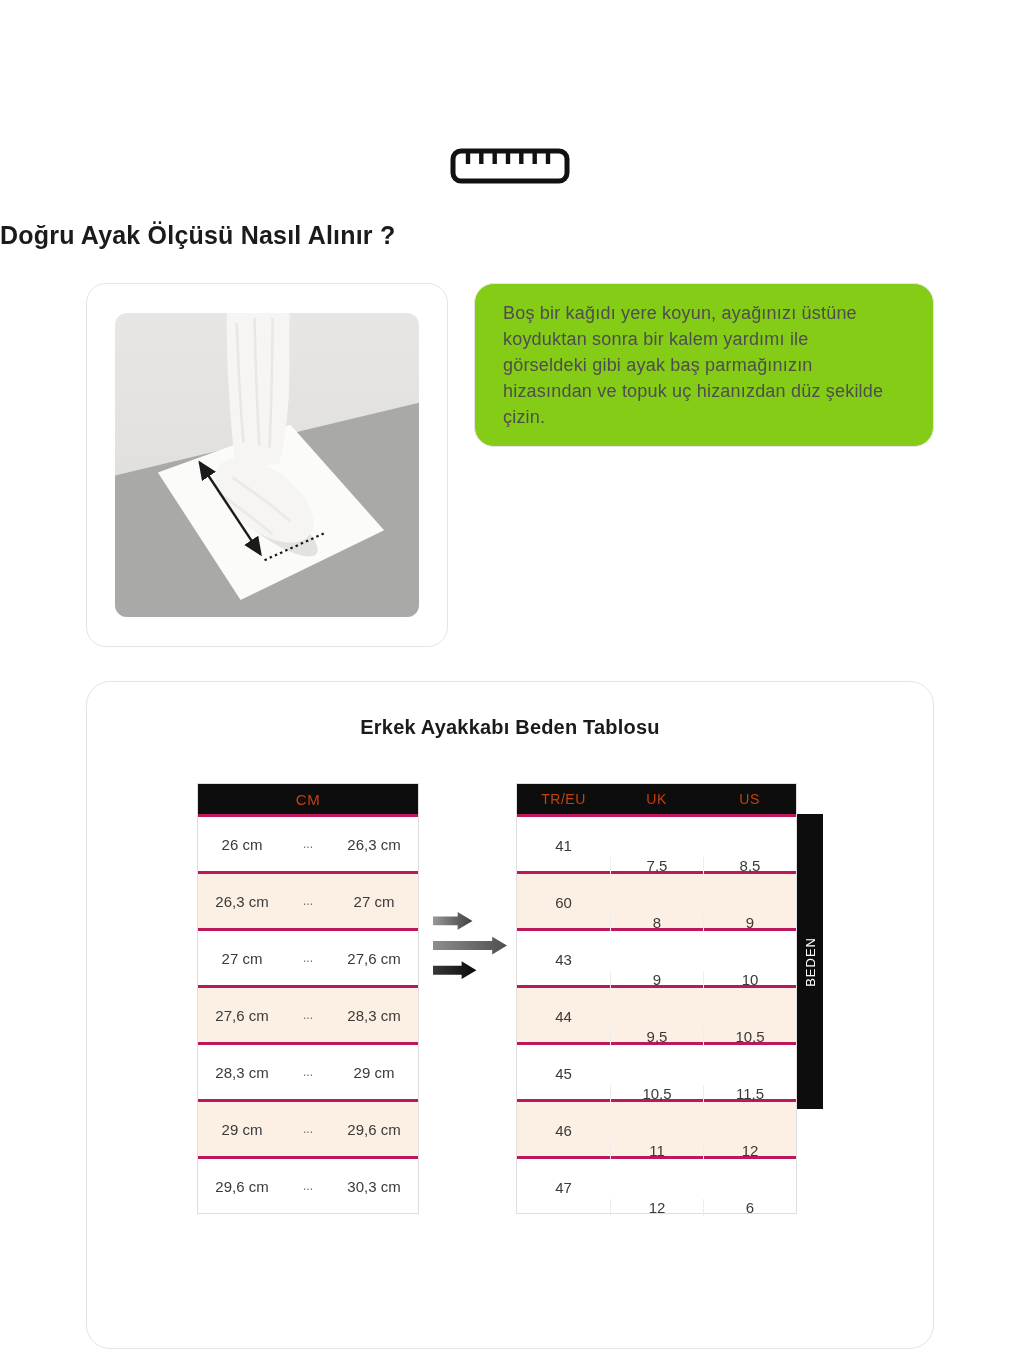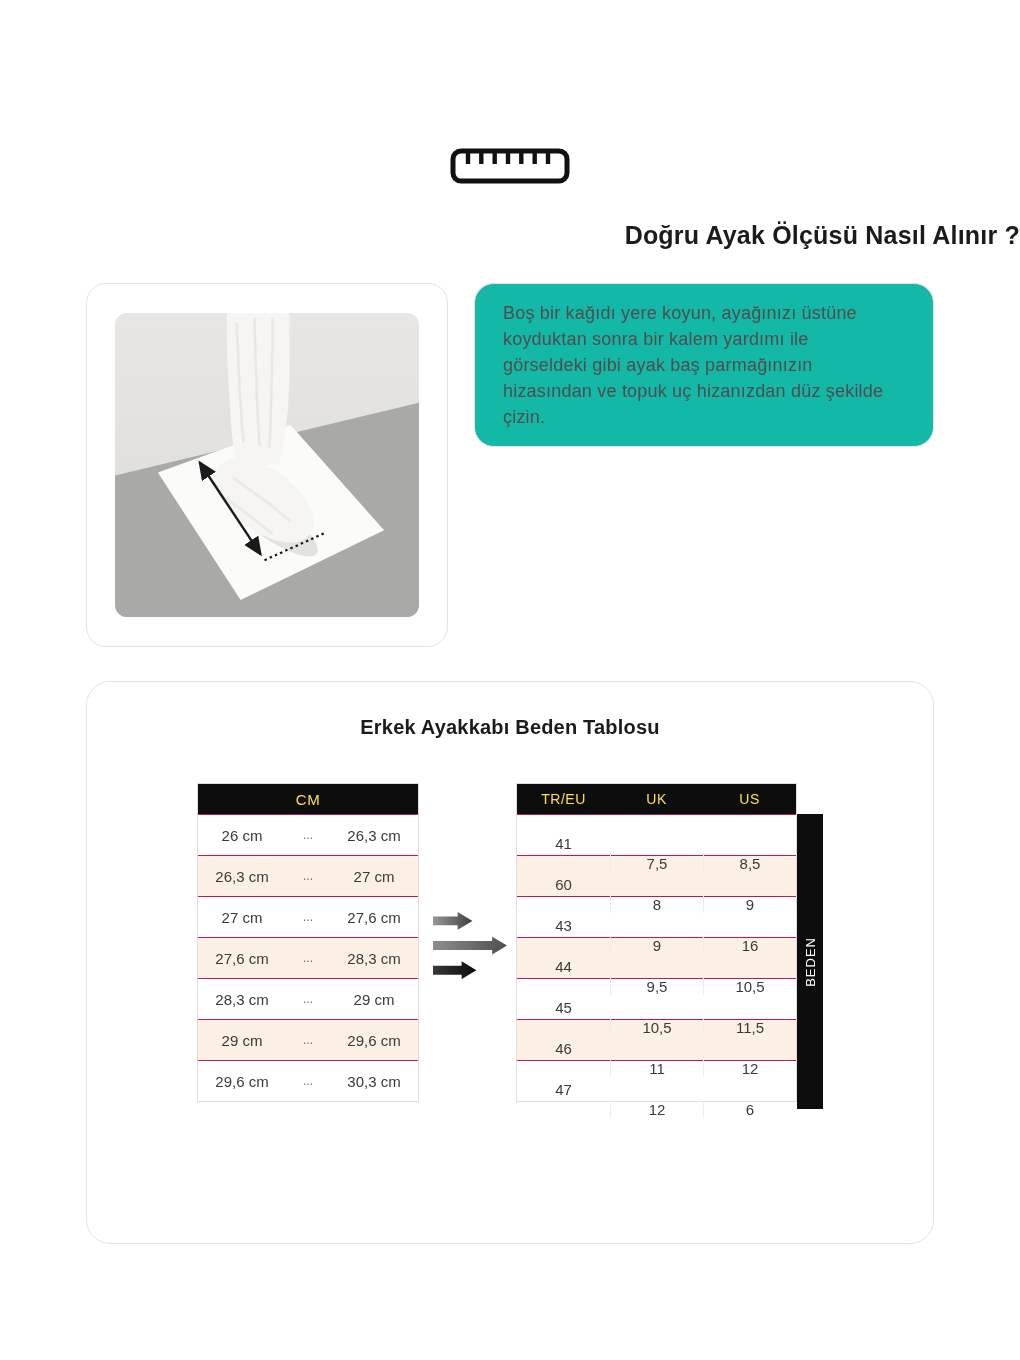--- a/index.html
+++ b/index.html
@@ -3,60 +3,60 @@
 <meta charset="utf-8">
 <style>
   * { margin:0; padding:0; box-sizing:border-box; }
   html { background:#fff; }
   body {
     width:1020px; height:1360px; margin:0 auto; background:#ffffff;
     font-family:"Liberation Sans", sans-serif; color:#3a3a3a; overflow:hidden;
   }
   .ruler-wrap { display:flex; justify-content:center; padding-top:148px; }
   .page-title {
-    text-align:right; font-size:25px; font-weight:700; color:#1b1b1b;
+    text-align:left; font-size:25px; font-weight:700; color:#1b1b1b;
     margin-top:37px; letter-spacing:.2px;
   }
   .content { width:848px; margin:0 auto; }
 
   
   .top-section { display:flex; gap:26px; margin-top:33px; }
   .photo-card {
     width:362px; height:364px; border:1px solid #e4e4e4; border-radius:20px;
     display:flex; align-items:center; justify-content:center; flex:0 0 auto;
     background:#fff;
   }
   .photo { width:304px; height:304px; border-radius:12px; overflow:hidden; display:block; }
   .right-col { flex:1; display:flex; flex-direction:column; gap:22px; }
   .text-card {
-    border:1px solid #e4e4e4; border-radius:20px; background:#14b8a6;
+    border:1px solid #e4e4e4; border-radius:20px; background:#84cc16;
     display:flex; align-items:center; padding:10px 46px 10px 28px;
     color:#4e4e4e; font-size:18px; line-height:26px; letter-spacing:.2px;
   }
   .text-card.first { height:164px; }
   .text-card.second { height:184px; }
 
   
   .size-card {
     margin-top:34px; border:1px solid #e4e4e4; border-radius:24px; background:#fff;
     padding:34px 0 134px;
   }
   .size-title { text-align:center; font-size:20px; font-weight:700; color:#1b1b1b; letter-spacing:.2px; }
   .tables-row { display:flex; justify-content:center; align-items:flex-start; margin-top:44px; }
 
   .stable { border:1px solid #dedede; background:#fff; }
   .cm-table { width:222px; }
   .conv-table { width:281px; }
   .thead {
-    height:30px; background:#0d0d0d; color:#fde047; font-size:15px; letter-spacing:.5px;
+    height:30px; background:#0d0d0d; color:#c2410c; font-size:15px; letter-spacing:.5px;
     display:flex; align-items:center; justify-content:center;
   }
   .conv-table .thead { display:grid; grid-template-columns:1fr 1fr 1fr; font-size:14px; }
   .conv-table .thead .hcell { text-align:center; }
-  .trow { height:41px; display:grid; align-items:stretch; font-size:15px; color:#3a3a3a; border-top:1px solid #be185d; }
+  .trow { height:57px; display:grid; align-items:stretch; font-size:15px; color:#3a3a3a; border-top:3px solid #be185d; }
   .tbody .trow:nth-child(even) { background:#fbf0e3; }
   .cm-table .trow { grid-template-columns:1fr 44px 1fr; }
   .conv-table .trow { grid-template-columns:1fr 1fr 1fr;text-align:center; }
   .tcell { display:flex; align-items:center; justify-content:center; }
   .conv-table .tcell + .tcell { border-left:1px solid #ededed;margin-top:40px; }
   .dots { font-size:12px; color:#6f6f6f; }
 
   .arrows { width:74px; margin:129px 9px 0 14px; flex:0 0 auto; }
 
   .conv-wrap { display:flex; align-items:flex-start; }
@@ -213,21 +213,21 @@
               <div class="tcell">8,5</div>
             </div>
             <div class="trow">
               <div class="tcell">60</div>
               <div class="tcell">8</div>
               <div class="tcell">9</div>
             </div>
             <div class="trow">
               <div class="tcell">43</div>
               <div class="tcell">9</div>
-              <div class="tcell">16</div>
+              <div class="tcell">10</div>
             </div>
             <div class="trow">
               <div class="tcell">44</div>
               <div class="tcell">9,5</div>
               <div class="tcell">10,5</div>
             </div>
             <div class="trow">
               <div class="tcell">45</div>
               <div class="tcell">10,5</div>
               <div class="tcell">11,5</div>

